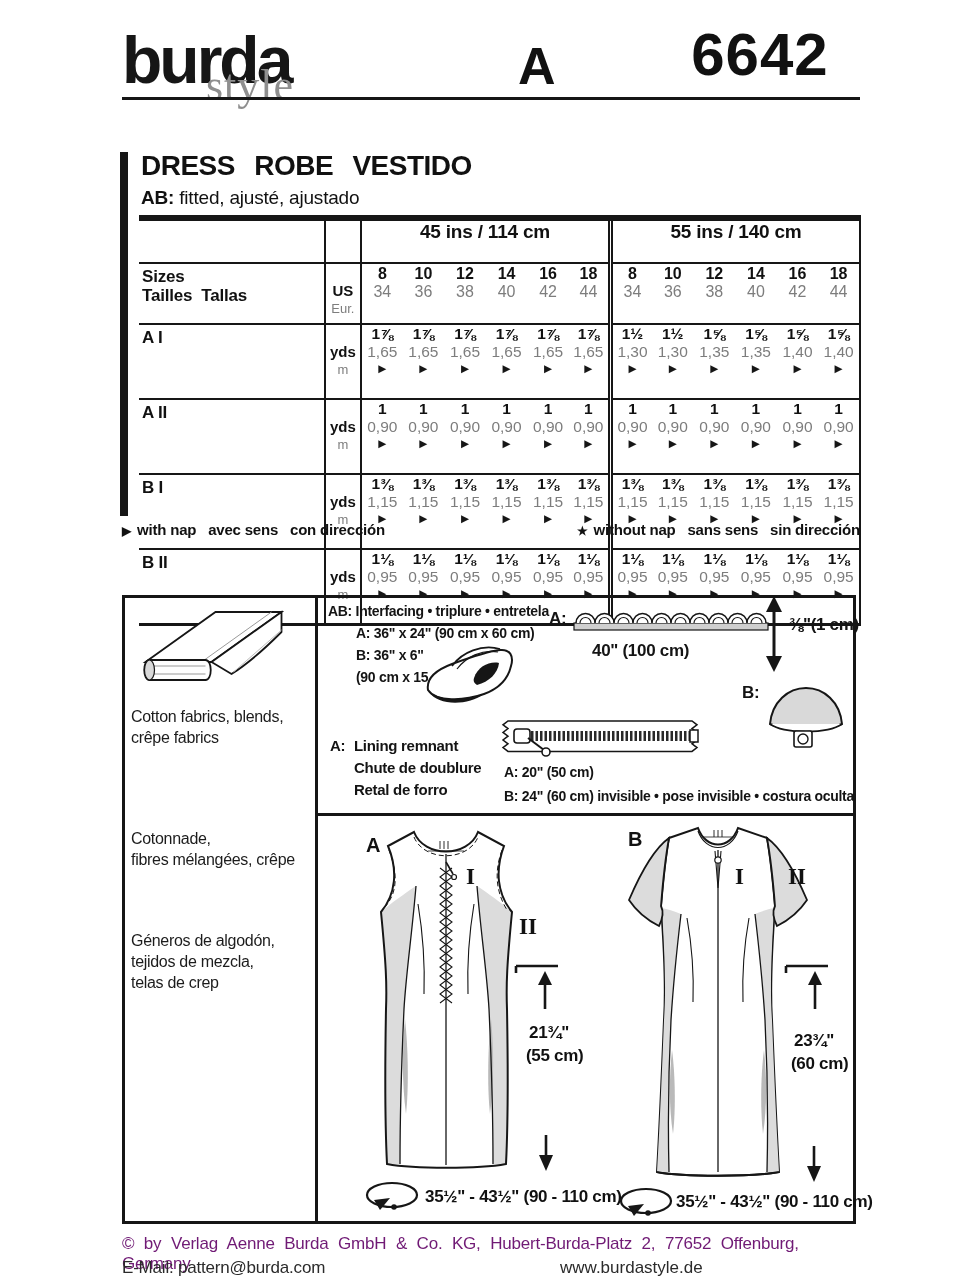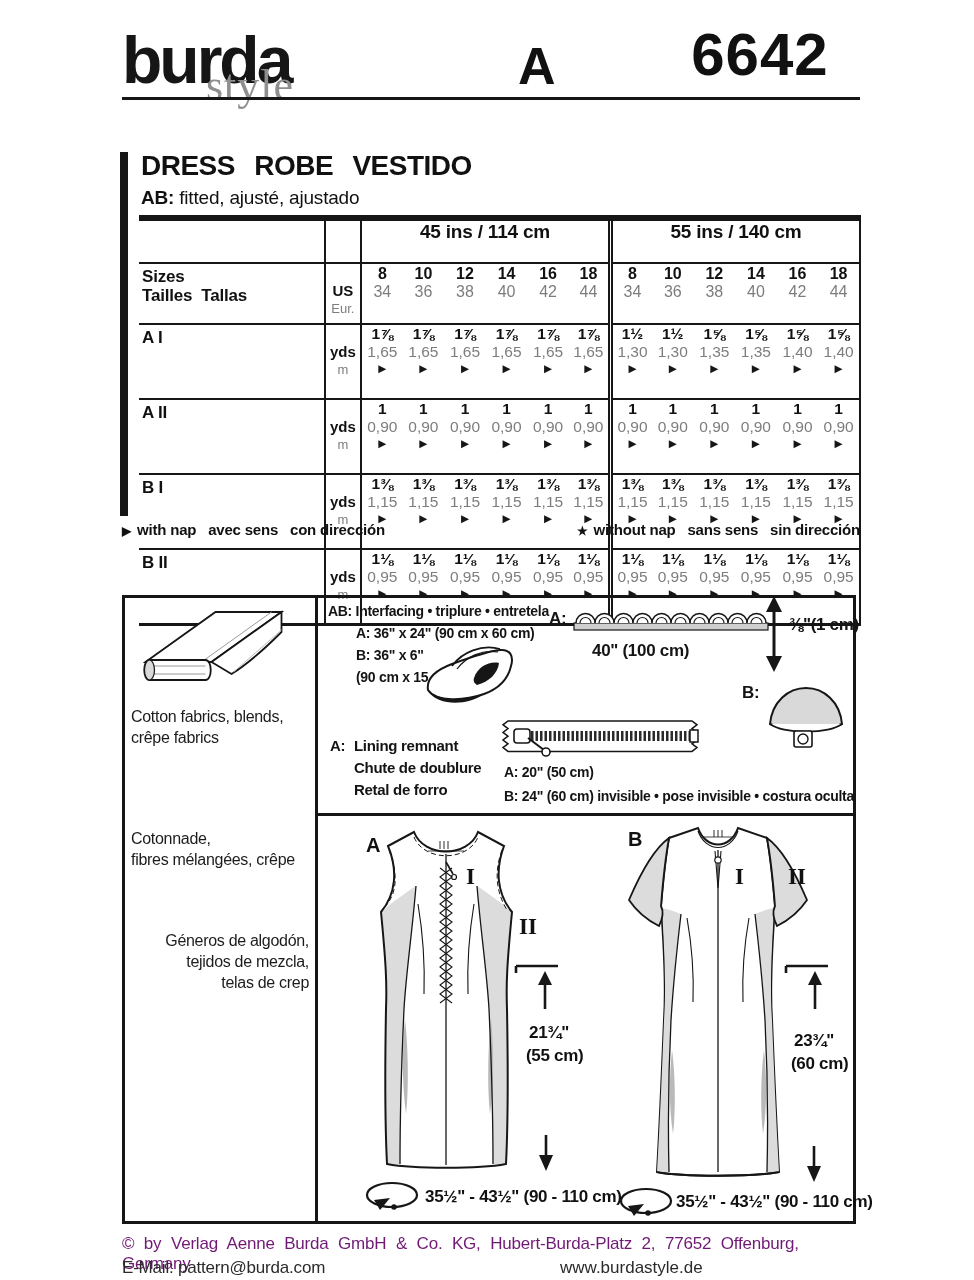--- a/index.html
+++ b/index.html
@@ -50,21 +50,21 @@
   .fn-left{left:122px;}
   .fn-right{left:460px;width:400px;text-align:right;}
   .fn .sym{font-size:12px;margin-right:6px;}
 
   
   .lower-box{left:122px;top:595px;width:734px;height:629px;border:3px solid #161616;box-sizing:border-box;}
   .div-v{left:315px;top:598px;width:2.5px;height:623px;background:#161616;}
   .div-h{left:317px;top:813px;width:537px;height:2.5px;background:#161616;}
 
   .fab-text{left:131px;width:178px;font-size:16px;line-height:21px;letter-spacing:-0.3px;color:#1c1c1c;}
-  .fab-en{top:706px;} .fab-fr{top:828px;} .fab-es{top:930px;text-align:right;}
+  .fab-en{top:706px;} .fab-fr{top:828px;} .fab-es{top:930px;}
 
   .bold-note{font-size:14px;font-weight:700;letter-spacing:-0.3px;line-height:22px;color:#141414;}
   .interfacing{left:328px;top:600px;}
   .interfacing .ind{margin-left:28px;}
   .trim-label{left:549px;top:608px;}
   .trim-length{left:592px;top:640px;}
   .trim-width{left:789px;top:614px;}
   .button-label{left:742px;top:682px;}
   .lining{left:330px;top:735px;}
   .lining .ind{margin-left:24px;}

